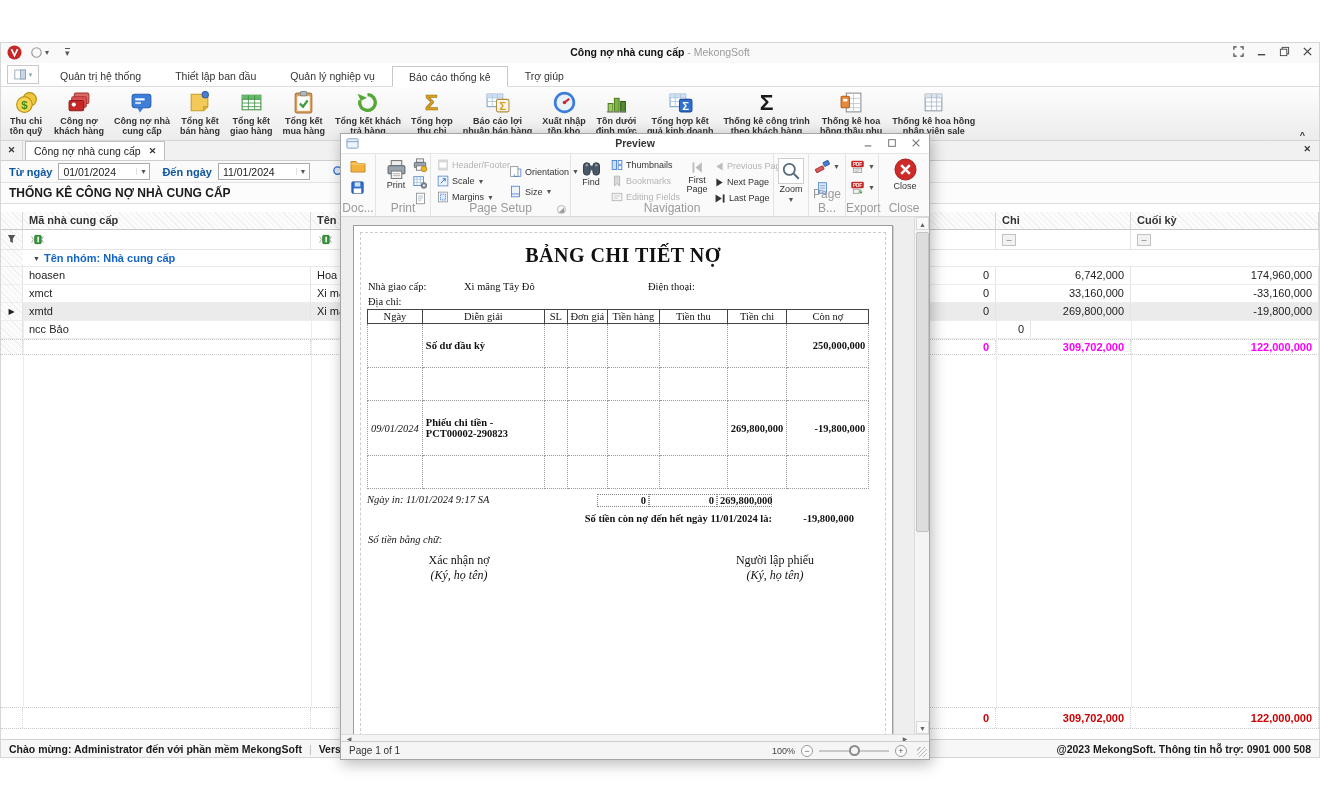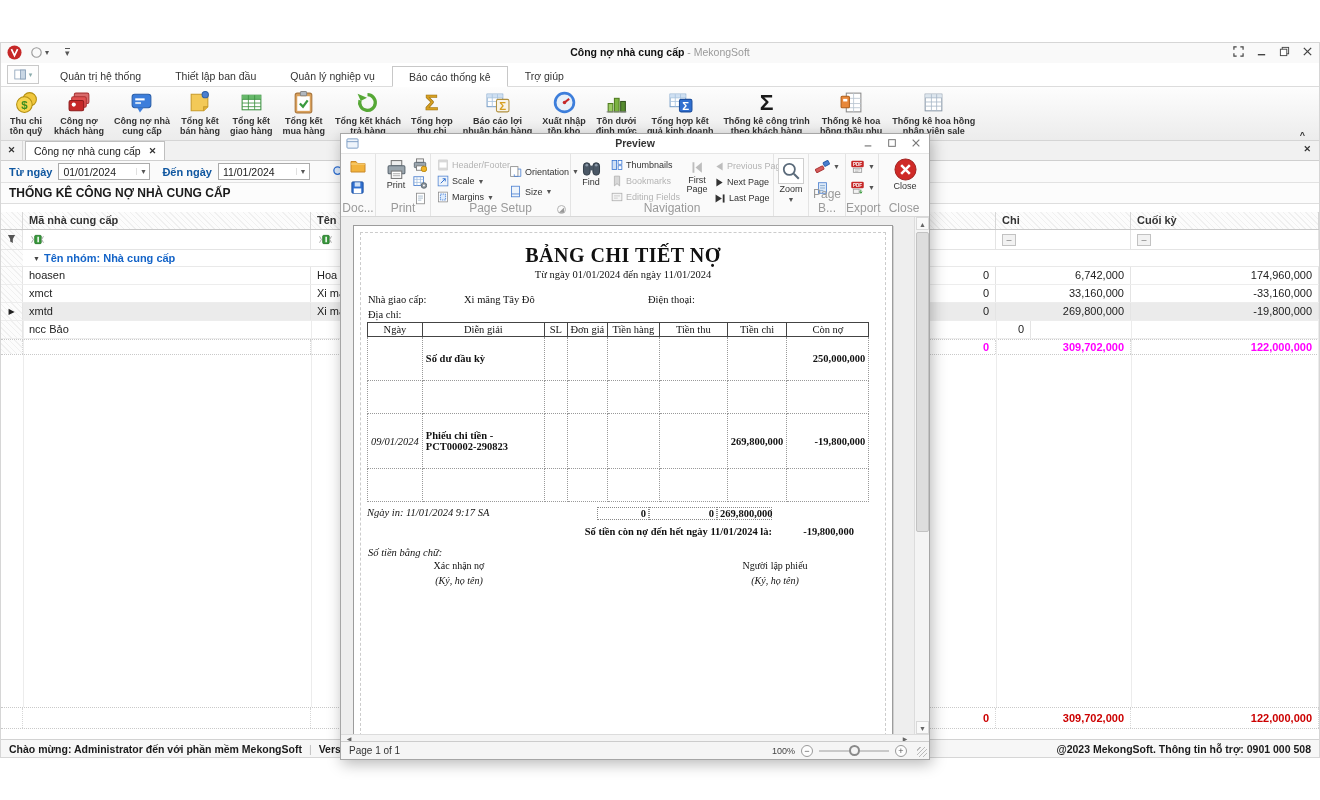--- a/index.html
+++ b/index.html
@@ -143,21 +143,21 @@
   td.rnum { text-align:right; font-weight:bold; }
   td.bold { font-weight:bold; }
   td.small { font-size:9.5px; text-align:right; padding:0 1px;font-style:italic; }
   .rp-footline { display:flex; margin:5px 0 0 13px; width:487px; font-size:10.5px; }
   .fd-date { width:230px; font-style:italic; }
   .fd-box { border:1px dotted #888; text-align:right; font-weight:bold; padding:0 2px; }
   .rp-remain { display:flex; margin:6px 0 0 13px; width:487px; font-size:10.5px; font-weight:bold; }
   .rp-remain .lab { flex:1; text-align:right; }
   .rp-remain .val { width:82px; text-align:right; }
   .rp-words { margin:10px 0 0 14px; font-size:10.5px; font-style:italic; }
-  .rp-signs { display:flex; font-size:10px; }
+  .rp-signs { display:flex; margin-top:8px; font-size:12px; }
   .sign { text-align:center; line-height:15px; }
   .sign .sub { font-style:italic; }
   .sign.left { margin-left:40px; width:130px; }
   .sign.right { margin-left:auto; margin-right:42px; width:150px; }
 </style>
 </head>
 <body>
 
 <div class="stage">
 
@@ -852,21 +852,20 @@
         </span>
         <div class="pg-label">Close</div>
       </div>
     </div>
 
     <div class="p-doc">
       <div class="page">
         <div class="page-margins"></div>
         <div class="report">
           <div class="rp-title">BẢNG CHI TIẾT NỢ</div>
-          <div class="rp-sub">Từ ngày 01/01/2024 đến ngày 11/01/2024</div>
           <div class="rp-fields">
             <span class="rp-supplier-lab">Nhà giao cấp:</span>
             <span class="rp-supplier-val">Xi măng Tây Đô</span>
             <span class="rp-phone">Điện thoại:</span>
             <span class="rp-addr">Địa chỉ:</span>
           </div>
           <table class="rp">
             <colgroup>
               <col style="width:45px">
                 <col style="width:122px">

